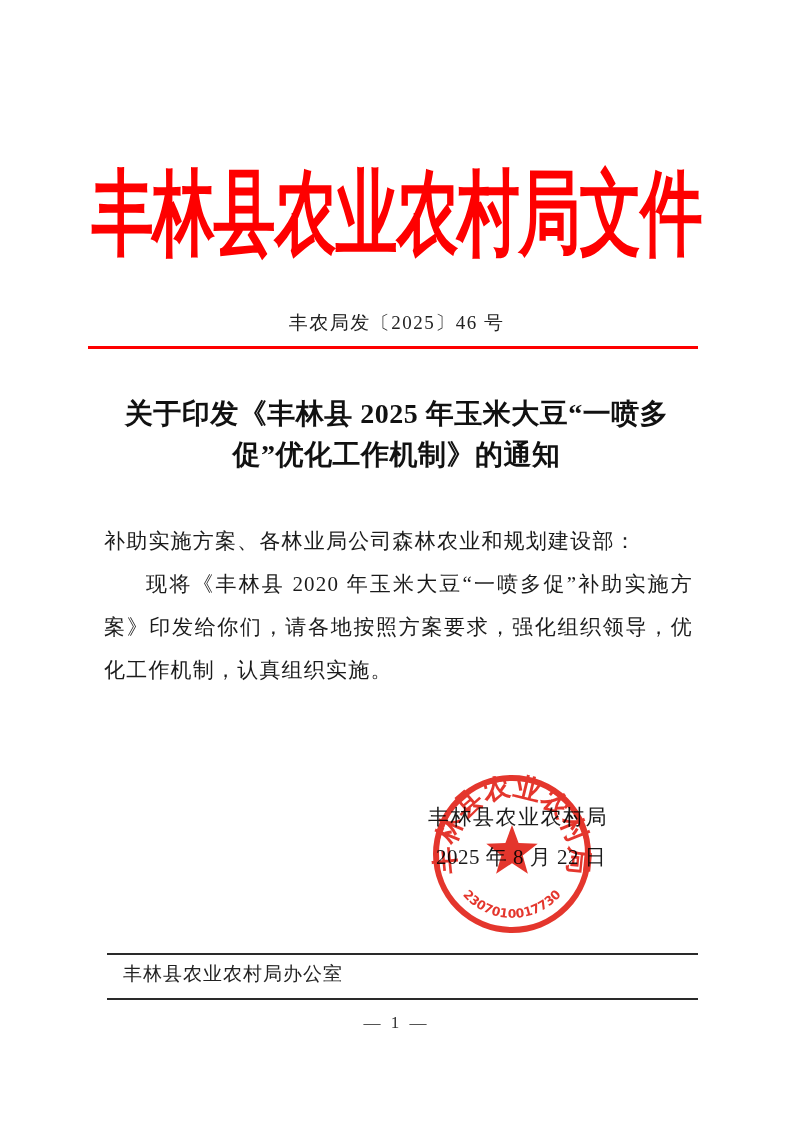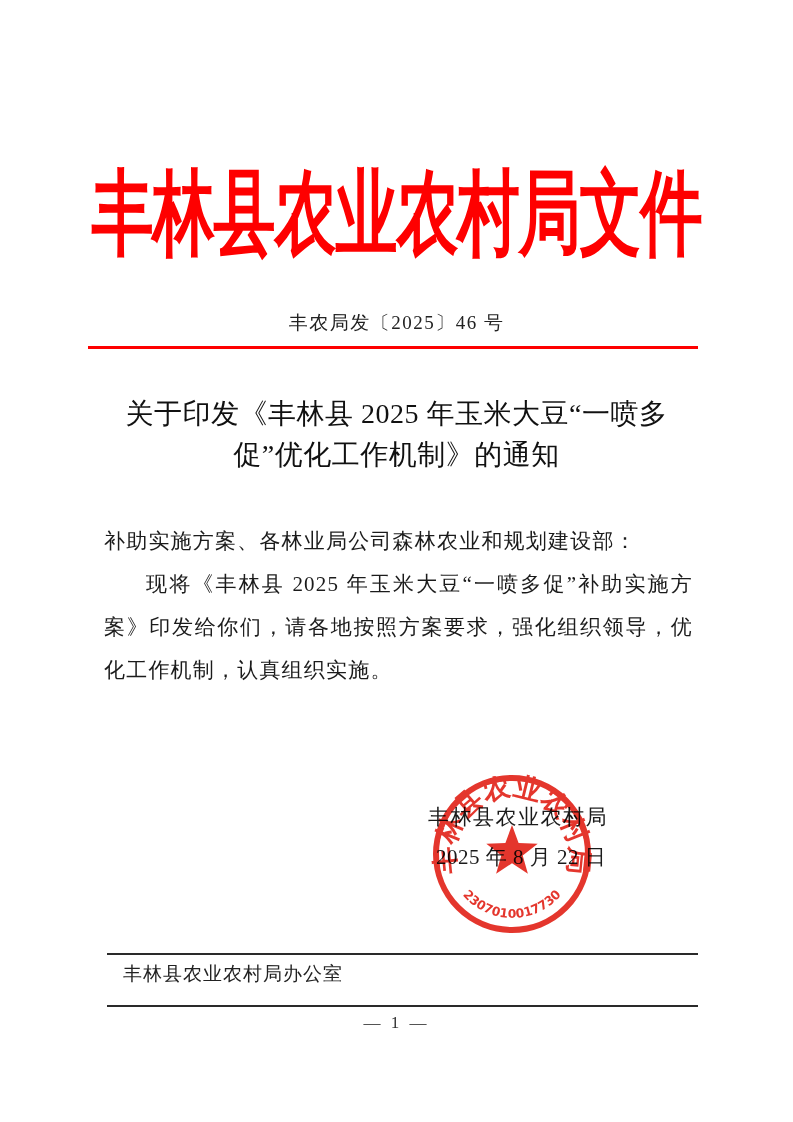--- a/index.html
+++ b/index.html
@@ -55,21 +55,21 @@
     background: #fe0000;
   }
 
   
   .subject {
     position: absolute;
     top: 393px;
     left: 60px;
     width: 673px;
     text-align: center;
-    font-weight: normal;
+    font-weight: bold;
     font-size: 28px;
     line-height: 41px;
     color: #111;
     letter-spacing: 0.5px;
   }
 
   
   .body-text {
     position: absolute;
     top: 520px;
@@ -123,21 +123,21 @@
     left: 107px;
     top: 953px;
     width: 591px;
     border-top: 2px solid #2a2a2a;
     border-bottom: 2px solid #2a2a2a;
   }
   .footer-row {
     display: flex;
     justify-content: space-between;
     align-items: center;
-    padding: 6px 28px 18px 16px;
+    padding: 6px 28px 11px 16px;
     font-size: 19px;
     letter-spacing: 1px;
     color: #222;
   }
 
   
   .page-number {
     position: absolute;
     top: 1013px;
     left: 0;
@@ -159,21 +159,21 @@
 
   <div class="red-rule"></div>
 
   <div class="subject">
     <div>关于印发《丰林县 2025 年玉米大豆“一喷多</div>
     <div>促”优化工作机制》的通知</div>
   </div>
 
   <div class="body-text">
     <div class="salutation">补助实施方案、各林业局公司森林农业和规划建设部：</div>
-    <div class="paragraph">现将《丰林县 2025 年玉米大豆“一喷多促”补助实施方案》印发给你们，请各地按照方案要求，强化组织领导，优化工作机制，认真组织实施。</div>
+    <div class="paragraph">现将《丰林县 2020 年玉米大豆“一喷多促”补助实施方案》印发给你们，请各地按照方案要求，强化组织领导，优化工作机制，认真组织实施。</div>
   </div>
 
   <div class="sig-org">丰林县农业农村局</div>
   <div class="sig-date">2025 年 8 月 22 日</div>
 
   <svg class="seal" viewBox="0 0 164 164" xmlns="http://www.w3.org/2000/svg">
     <defs>
       <path id="seal-ring-path" d="M 27.5 101.8 A 58 58 0 1 1 136.5 101.8" fill="none"></path>
       <path id="seal-code-path" d="M 29.6 118.7 A 64 64 0 0 0 134.4 118.7" fill="none"></path>
     </defs>

